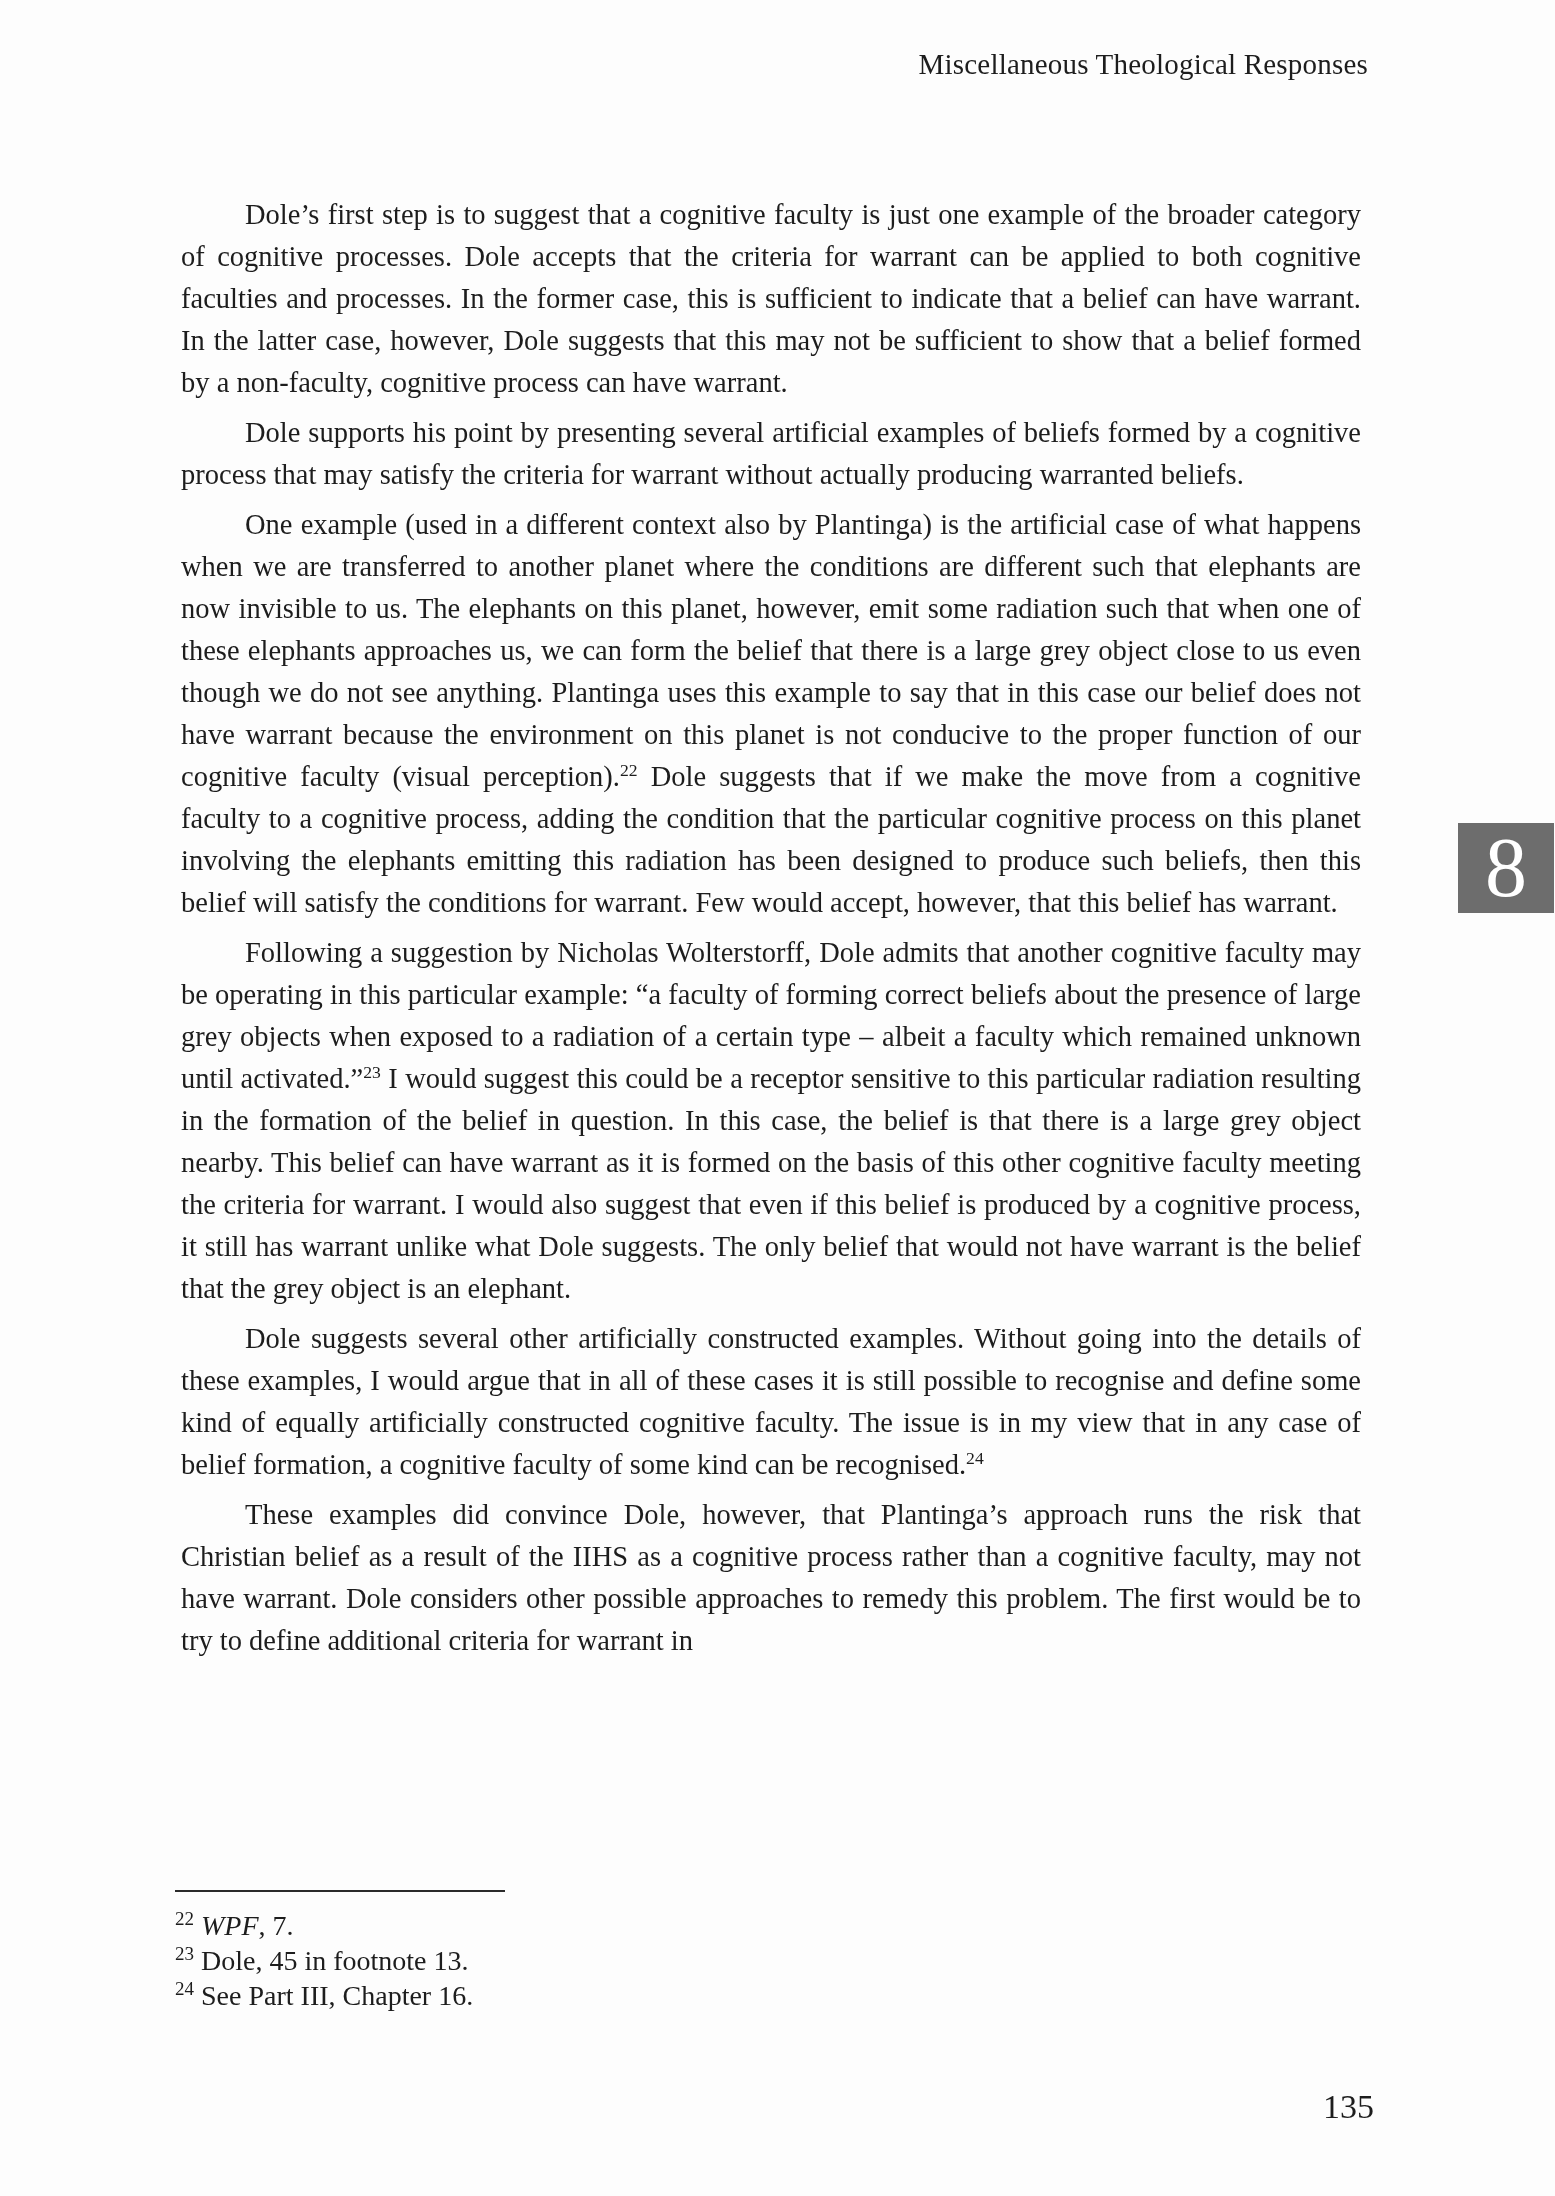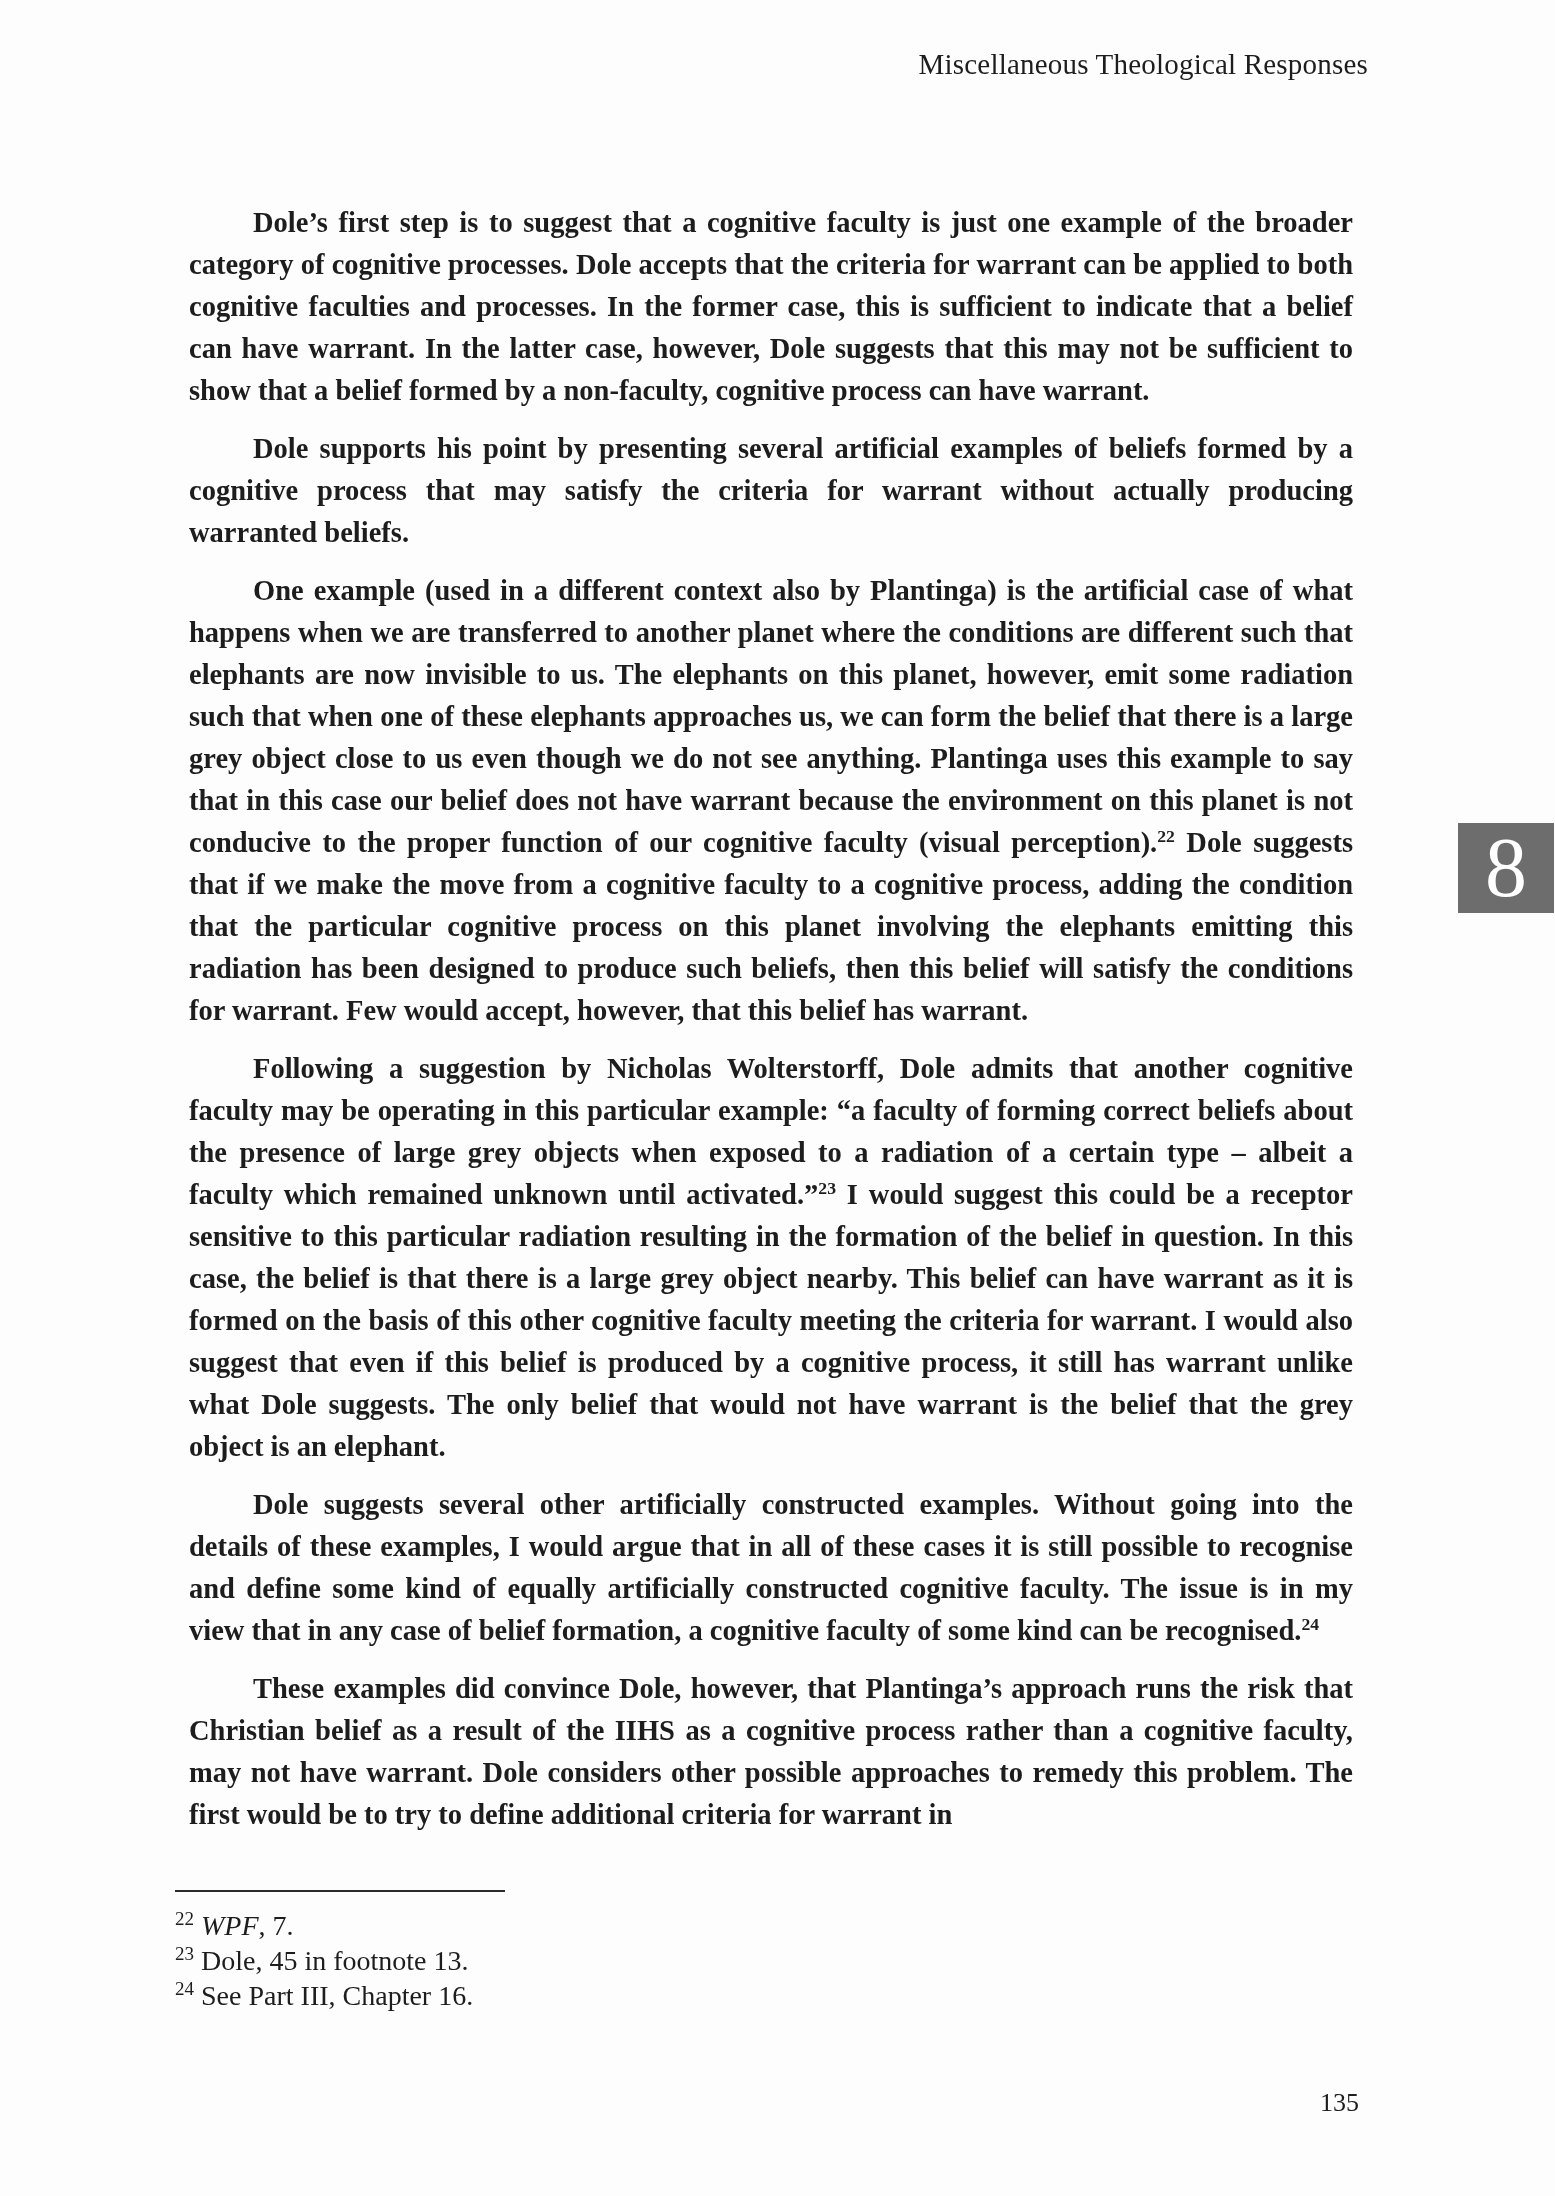--- a/index.html
+++ b/index.html
@@ -22,21 +22,21 @@
   }
   .body-text {
     position: absolute;
     left: 173px;
     top: 186px;
     width: 1196px;
     font-size: 28.5px;
     line-height: 42px;
     text-align: justify;
   }
-  .body-text p { margin: 16px; text-indent: 64px; font-weight: bold; }
+  .body-text p { margin: 8px; text-indent: 64px; }
   sup.ref {
     font-size: 0.62em;
     vertical-align: super;
     line-height: 0;
   }
   .chapter-tab {
     position: absolute;
     left: 1458px;
     top: 823px;
     width: 96px;
@@ -66,22 +66,22 @@
   .footnote sup.fn-marker {
     font-size: 0.68em;
     vertical-align: super;
     line-height: 0;
     margin-right: 7px;
   }
   .footnote i { font-style: italic; }
   .page-number {
     position: absolute;
     top: 2088px;
-    right: 196px;
-    font-size: 26px;
+    right: 181px;
+    font-size: 34px;
   }
 </style>
 </head>
 <body>
 
 <div class="page">
 
   <div class="running-header">Miscellaneous Theological Responses</div>
 
   <div class="chapter-tab">

